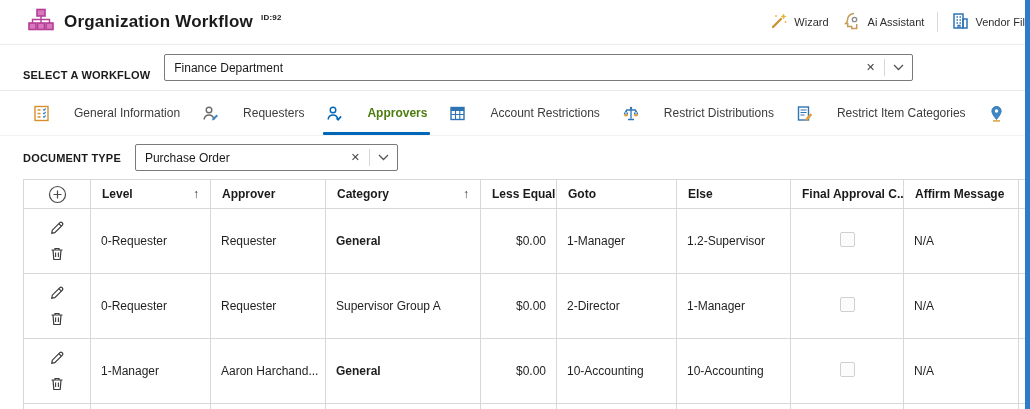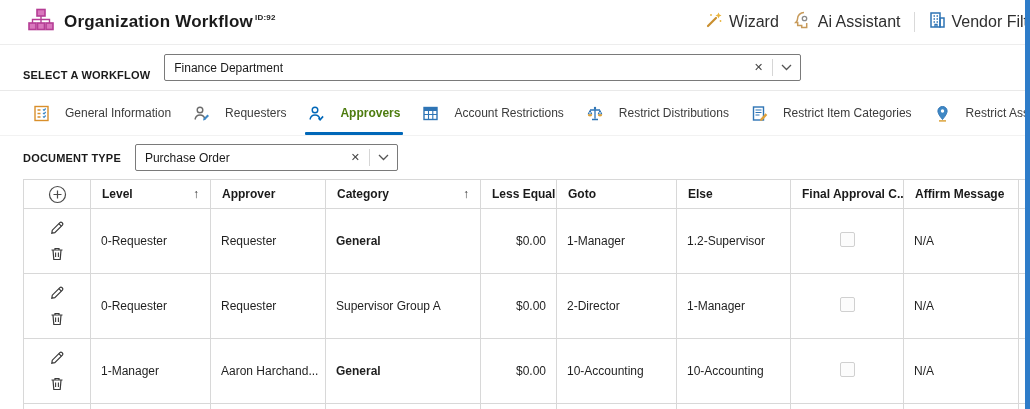--- a/index.html
+++ b/index.html
@@ -3,38 +3,38 @@
 <meta charset="utf-8">
 <style>
 *{box-sizing:border-box;margin:0;padding:0}
 html,body{width:1030px;height:409px;overflow:hidden;background:#fff;
   font-family:"Liberation Sans",sans-serif;color:#1a1a1a;position:relative}
 .right-strip{position:absolute;top:0;right:0;width:5px;height:409px;background:#2e7cc9;z-index:50}
 .topbar{height:45px;display:flex;align-items:center;justify-content:space-between;
   padding:0 2px 0 28px;border-bottom:1px solid #ededed}
 .title-group{display:flex;align-items:center;gap:10px}
 .page-title{font-size:17px;font-weight:700;letter-spacing:.2px}
-.idtag{font-size:8px;font-weight:700;vertical-align:super;margin-left:2px}
+.idtag{font-size:8px;font-weight:700;vertical-align:super;margin-left:8px}
 .top-actions{display:flex;align-items:center;gap:13px;white-space:nowrap}
-.top-action{display:flex;align-items:center;gap:6px;font-size:16px;color:#2f2f2f;cursor:pointer}
+.top-action{display:flex;align-items:center;gap:6px;font-size:11px;color:#2f2f2f;cursor:pointer}
 .vdiv{width:1px;height:20px;background:#d9d9d9}
 .selector-row{display:flex;align-items:flex-end;gap:14px;padding:9px 0 9px 23px}
 .field-label{font-size:11px;font-weight:700;letter-spacing:.2px;white-space:nowrap}
 .combobox{display:flex;align-items:center;height:27px;border:1px solid #7a7a7a;border-radius:2px;
   background:#fff;padding-left:9px;font-size:12px}
-.combo-workflow{width:637px}
+.combo-workflow{width:749px}
 .combo-doctype{width:263px}
 .combo-value{flex:1;overflow:hidden;white-space:nowrap}
 .combo-clear{padding:0 9px;color:#444;font-size:11px;cursor:pointer}
 .combo-div{width:1px;height:17px;background:#d6d6d6}
 .combo-chev{padding:0 8px;display:flex;align-items:center;cursor:pointer}
 .hr{height:1px;background:#e9e9e9}
 .tabs{display:flex;align-items:stretch;gap:16px;padding-left:30px;height:45px;
   border-bottom:1px solid #f2f2f2;overflow:hidden}
-.tab{display:flex;align-items:center;gap:15px;font-size:12px;color:#3c3c3c;position:relative;
+.tab{display:flex;align-items:center;gap:24px;font-size:12px;color:#3c3c3c;position:relative;
   padding:0 3px;white-space:nowrap;cursor:pointer}
 .tab .icon{display:flex;align-items:center}
 .tab.active{color:#4d7c0f;font-weight:700}
 .tab.active::after{content:"";position:absolute;left:0;right:0;bottom:0;height:3px;background:#0067b8;border-radius:1px}
 .doctype-row{display:flex;align-items:center;gap:14px;padding:8px 0 8px 23px}
 .table-wrap{margin-left:23px;width:1002px;overflow:hidden}
 table{border-collapse:collapse;table-layout:fixed;width:1056px;background:#fff}
 col.c-actions{width:67px}col.c-level{width:120px}col.c-approver{width:115px}
 col.c-category{width:155px}col.c-less{width:76px}col.c-goto{width:120px}
 col.c-else{width:114px}col.c-final{width:113px}col.c-affirm{width:115px}col.c-extra{width:61px}

